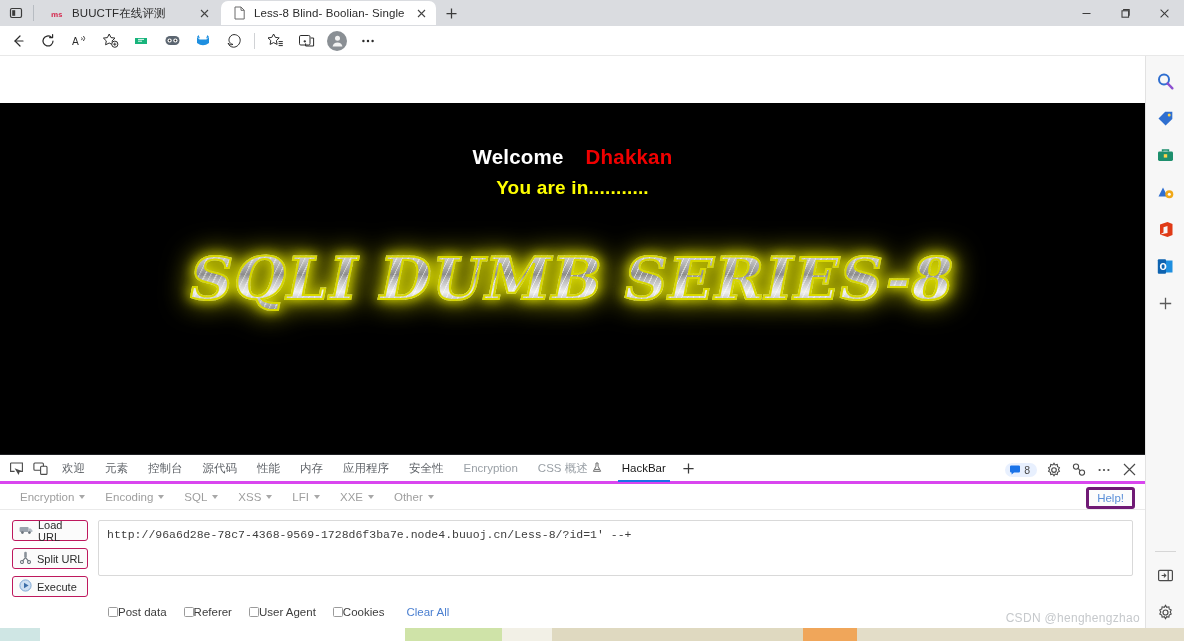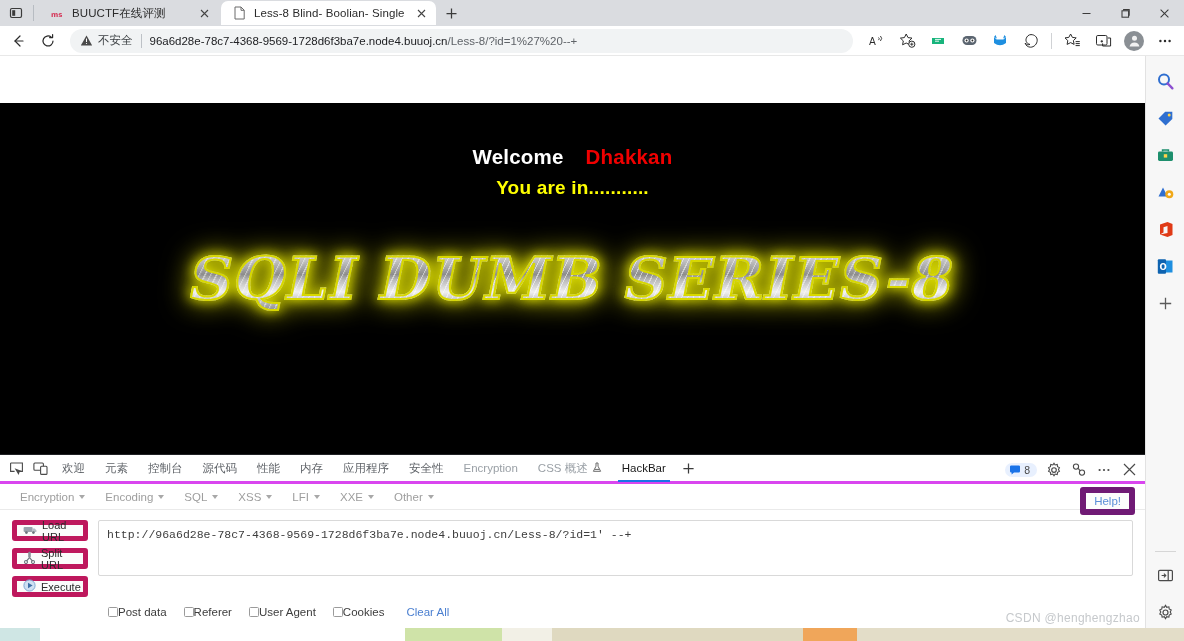--- a/index.html
+++ b/index.html
@@ -152,26 +152,26 @@
     height: 26px; display:flex; align-items:center; gap: 0px;
     border-bottom: 1px solid #eaeaea; padding-left: 10px; position:relative;
   }
   .hb-menu-item {
     font-size: 11.5px; color: #9e9e9e; padding: 3px 10px; display:flex;
     align-items:center; gap:5px; border-radius:3px;
   }
   .caret { width:0;height:0;border-left:3.5px solid transparent;border-right:3.5px solid transparent;border-top:4px solid #a8a8a8; display:inline-block;}
   .hb-help {
     position:absolute; right: 10px; top:3px; font-size:11.5px; color:#5b8fd8;
-    padding: 2px 8px; border:6px solid #701a75; border-radius:3px; background:#fcfcfc;
+    padding: 2px 8px; border:3px solid #701a75; border-radius:3px; background:#fcfcfc;
   }
   .hb-body { display: flex; padding: 10px 12px 0 12px; gap: 10px; }
   .hb-btncol { display:flex; flex-direction: column; gap: 7px; width: 76px; flex:none;}
   .hb-btn {
-    height: 21px; border: 5px solid #be185d; border-radius: 3px; background: #fbfbfb;
+    height: 21px; border: 1px solid #be185d; border-radius: 3px; background: #fbfbfb;
     display:flex; align-items:center; gap: 5px; padding-left: 6px;
     font-size: 11px; color: #2b2b2b;
   }
   .hb-ta {
     flex: 1 1 auto; height: 56px; border: 1px solid #d9d9d9; border-radius: 2px;
     font-size: 11.5px; color: #3d3d3d; padding: 6px 8px; resize:none;
     font-family: Liberation Mono, monospace; line-height: 1.35; outline:none;
     background:#fff;
   }
   .hb-checks {
@@ -270,32 +270,20 @@
           <path d="M5 8 H13" stroke="#2b2b2b" stroke-width="1.2" stroke-linecap="round"></path>
         </svg>
     </div>
     <div class="tb-btn">
       <svg width="16" height="16" viewBox="0 0 16 16">
           <path d="M13 8 A5 5 0 1 1 11.3 4.2" fill="none" stroke="#2b2b2b" stroke-width="1.2" stroke-linecap="round"></path>
           <path d="M12.6 1.6 V4.6 H9.6" fill="none" stroke="#2b2b2b" stroke-width="1.2" stroke-linecap="round" stroke-linejoin="round"></path>
         </svg>
     </div>
 
-    <div class="omnibox">
-      <span class="warn-ico">
-        <svg width="13" height="13" viewBox="0 0 13 13">
-            <path d="M6.5 1.4 L12.2 11.4 H0.8 Z" fill="#4a4a4a"></path>
-            <path d="M6.5 4.6 V8" stroke="#fff" stroke-width="1.05"></path>
-            <circle cx="6.5" cy="9.5" r="0.62" fill="#fff"></circle>
-          </svg>
-      </span>
-      <span class="insecure-txt">不安全</span>
-      <span class="omni-sep"></span>
-      <span class="url"><span class="host">96a6d28e-78c7-4368-9569-1728d6f3ba7e.node4.buuoj.cn</span><span class="path">/Less-8/?id=1%27%20--+</span></span>
-    </div>
 
     <div class="tb-right">
       <div class="tb-btn">
         <svg width="16" height="16" viewBox="0 0 16 16">
             <text x="1" y="12" font-size="10" font-family="DejaVu Sans" fill="#2b2b2b">A</text>
             <path d="M10.5 4.5 q1.6 1.2 0 2.6 M12.4 3 q2.6 2.2 0 5" fill="none" stroke="#2b2b2b" stroke-width="0.9"></path>
           </svg>
       </div>
       <div class="tb-btn">
         <svg width="17" height="17" viewBox="0 0 17 17">

